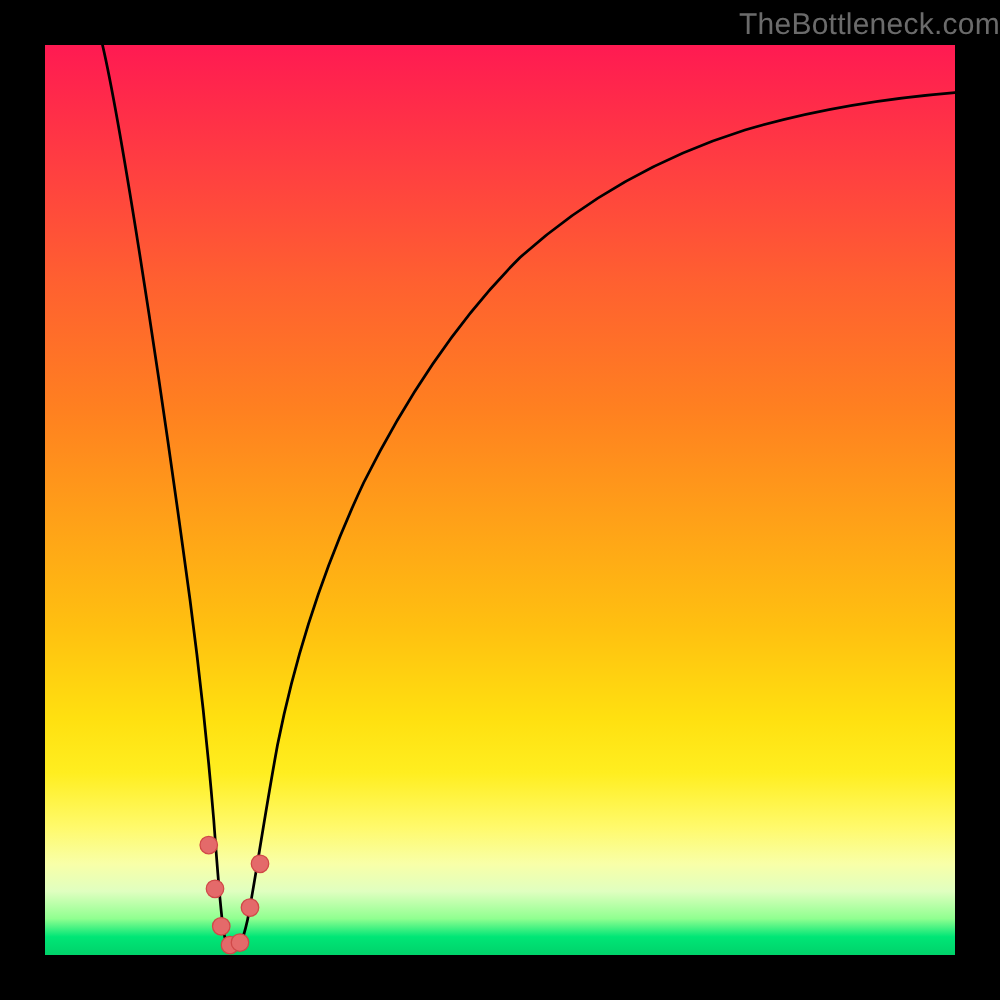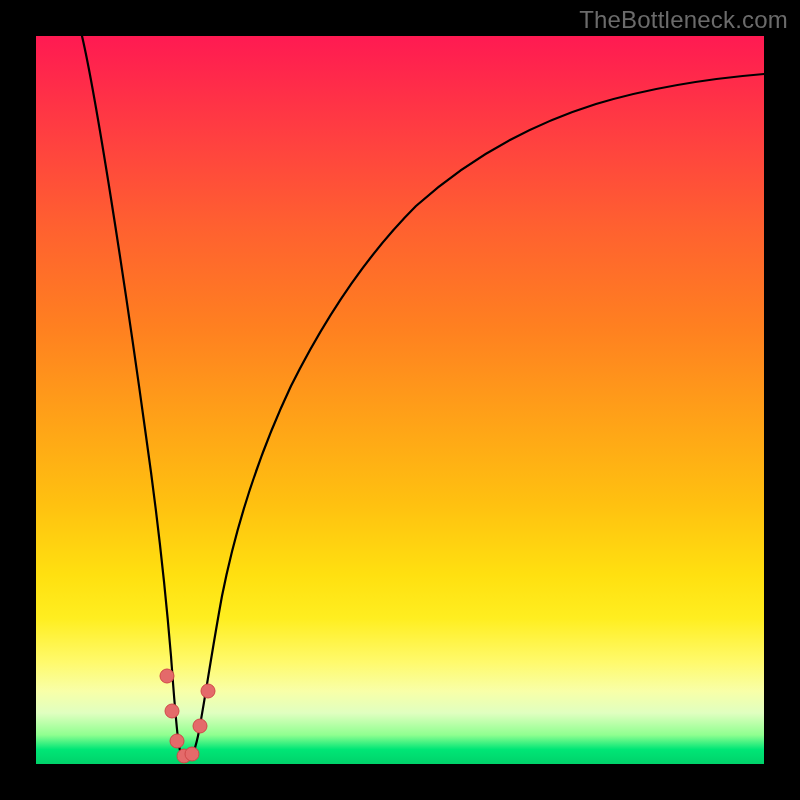--- a/index.html
+++ b/index.html
@@ -39,21 +39,21 @@
       #f8ffa8 90%,
       #e0ffc0 93%,
       #90ff90 96%,
       #00e676 98%,
       #00d26a 100%
     );
   }
   .watermark {
     position: absolute;
     top: 6px;
-    right: 12px;
+    right: 0;
     color: #6b6b6b;
     font-size: 24px;
     letter-spacing: 0.2px;
     user-select: none;
   }
   svg.overlay {
     position: absolute;
     top: 0;
     left: 0;
     width: 728px;

